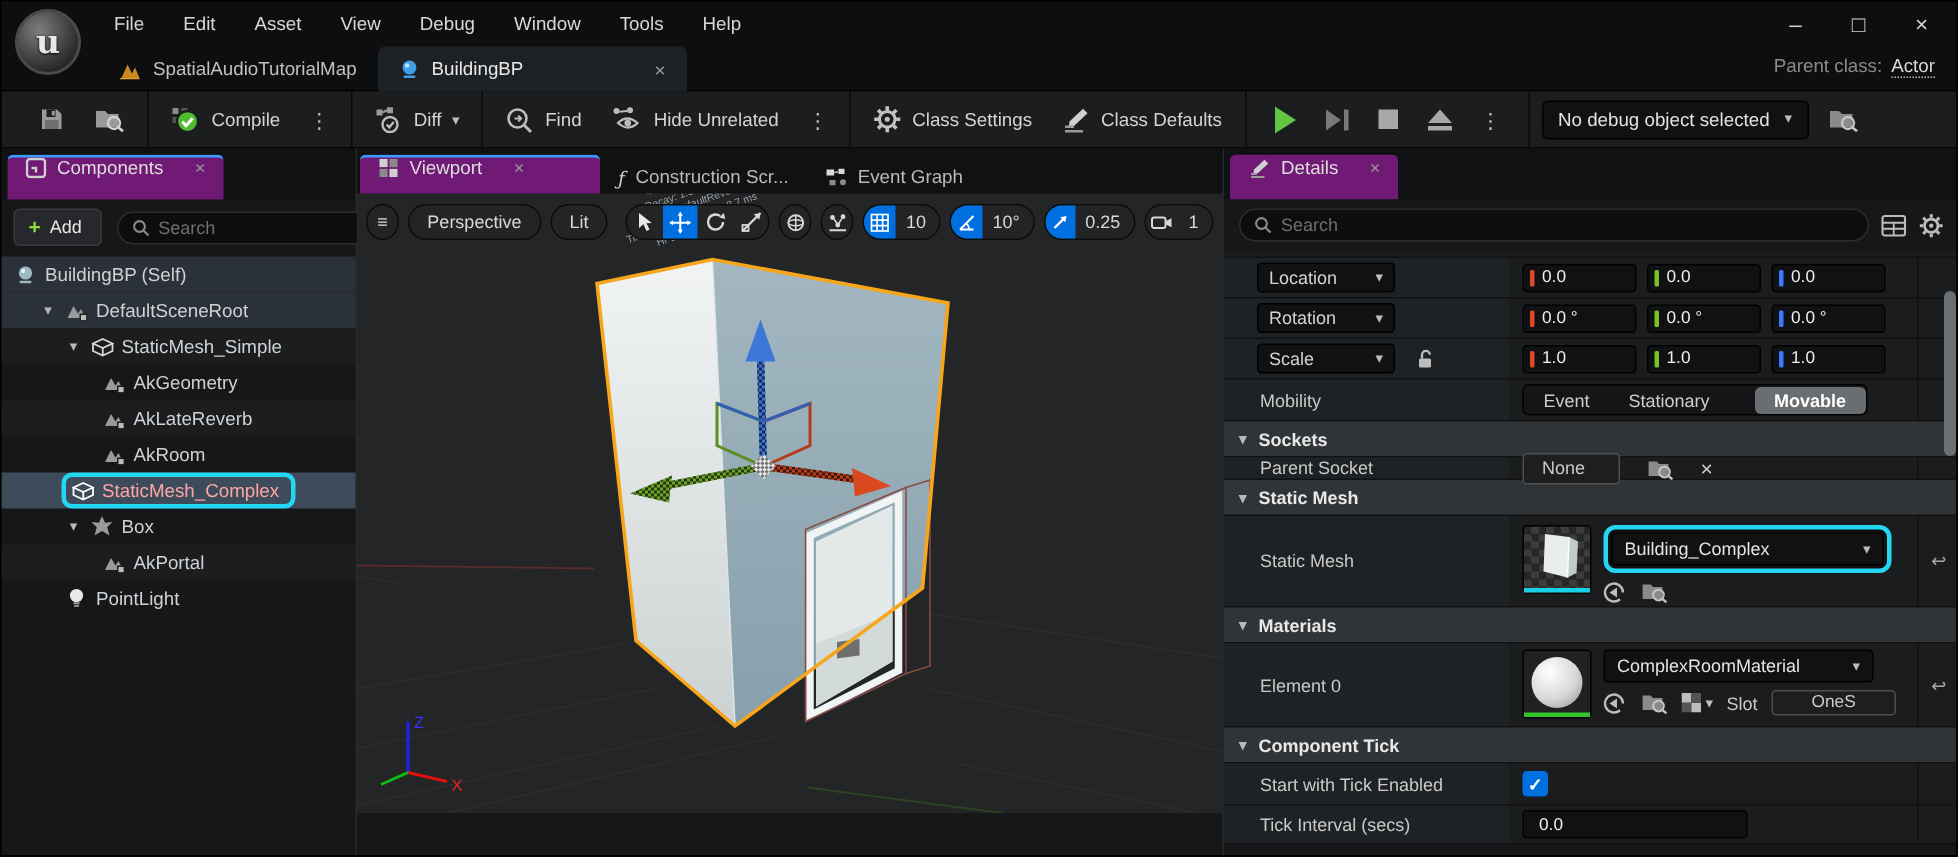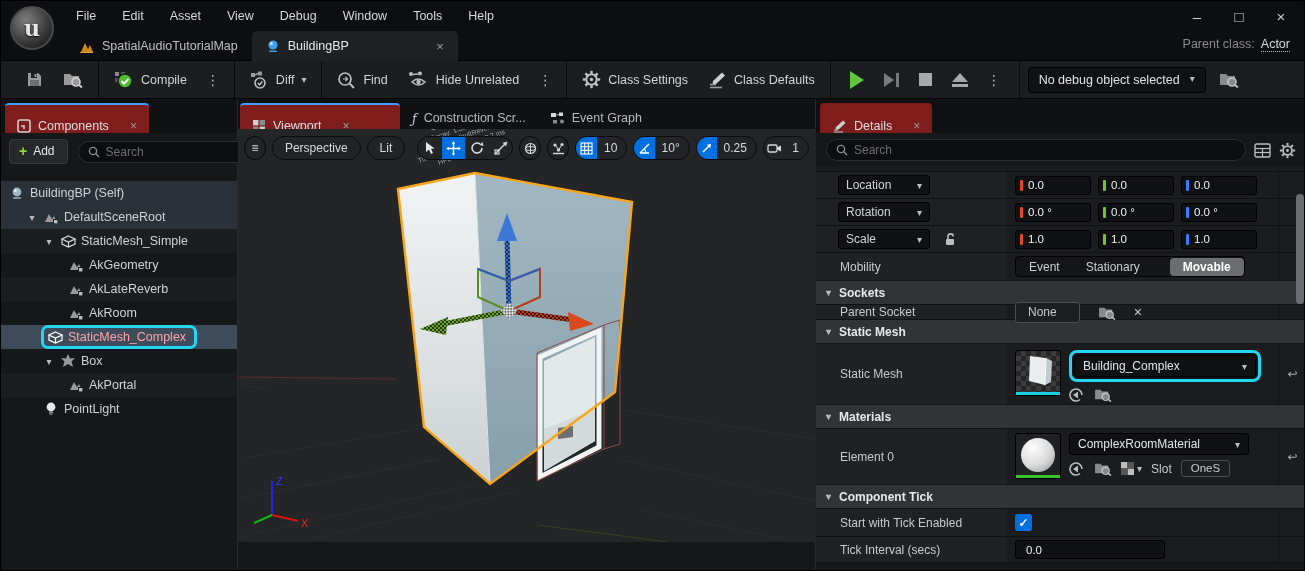--- a/index.html
+++ b/index.html
@@ -45,33 +45,33 @@
   .debugsel { display:flex; gap:10px; background:#101112; border:1px solid #000; border-radius:4px; padding:5px 10px; color:#e2e2e2; font-size:12.5px; }
 
   
   .main { position:absolute; left:0; top:98px; width:1305px; height:473px; display:flex; }
   .col { position:relative; height:473px; }
   .col.components { width:237px; background:#161719; border-right:1px solid #2a2a2a; }
   .col.viewport { width:578px; background:#161719; border-right:1px solid #2a2a2a; }
   .col.details { width:490px; background:#161719; }
 
   .tabbar { position:relative; height:34px; background:#101113; display:flex; align-items:flex-end; }
-  .ptab { display:flex; align-items:flex-end; gap:7px; height:30px; padding:0 12px; background:#7f1d1d; color:#dedede; font-size:12.5px; border-top:2px solid transparent; border-top-left-radius:4px; border-top-right-radius:4px; }
+  .ptab { display:flex; align-items:flex-start; gap:7px; height:30px; padding:0 12px; background:#701a75; color:#dedede; font-size:12.5px; border-top:2px solid transparent; border-top-left-radius:4px; border-top-right-radius:4px; }
   .ptab.blue-top { border-top-color:#3d9bff; }
   .ptab .close { color:#9a9a9a; margin-left:14px; font-size:12px; }
   .ptab-ghost { display:flex; align-items:center; gap:7px; height:30px; padding:0 12px; color:#b9b9b9; font-size:12.5px; }
 
   
   .comp-actions { display:flex; align-items:center; gap:10px; padding:6px 8px; }
   .add-btn { display:flex; align-items:center; gap:6px; background:#26282b; border:1px solid #3a3a3a; border-radius:4px; padding:3px 12px 4px 9px; color:#e6e6e6; }
   .add-btn .plus { color:#8ddc3a; font-weight:bold; font-size:14px; }
   .searchbox { flex:1; display:flex; align-items:center; gap:6px; background:#0c0d0e; border:1px solid #2c2c2c; border-radius:11px; height:22px; padding:0 9px; }
   .searchbox input { flex:1; background:transparent; border:none; outline:none; color:#cfcfcf; font-size:12px; font-family:"Liberation Sans",sans-serif; min-width:0; }
   .searchbox input::placeholder { color:#6f6f6f; }
-  .tree { margin-top:11px; }
+  .tree { margin-top:1px; }
   .trow { display:flex; align-items:center; height:24px; color:#cfd2d4; font-size:12.5px; gap:5px; padding-right:4px; }
   .trow:nth-child(odd) { background:#1b1d1f; }
   .trow.tinted { background:#2b3138; }
   .trow.selected { background:#3d4b5a; }
   .tw { width:12px; text-align:center; color:#b9b9b9; font-size:10px; flex:none; }
   .ticon { width:16px; height:16px; flex:none; display:flex; align-items:center; justify-content:center; }
   .hl-cyan { display:flex; align-items:center; gap:5px; border:3px solid #23d6f2; border-radius:7px; padding:0 8px 0 3px; height:24px; background:#3d4b5a; }
 
   
   .vp-toolbar { position:relative; height:30px; display:flex; align-items:center; gap:6px; padding:0 6px; z-index:3; }
@@ -102,21 +102,21 @@
   .acc.r { background:#e0482a; } .acc.g { background:#7bc229; } .acc.b { background:#3a7bff; }
   .segwrap { display:flex; align-items:center; background:#141516; border:1px solid #000; border-radius:4px; height:21px; }
   .seg { padding:2px 13px; color:#cdcdcd; font-size:12px; border-radius:4px; }
   .seg.on { background:#6b6e71; color:#fff; font-weight:bold;margin-left:17px; }
   .nonebtn { background:#1c1e20; border:1px solid #4e4e4e; border-radius:3px; color:#c9c9c9; padding:2px 22px 3px 12px; font-size:12px; }
   .thumb { width:46px; height:46px; border:1px solid #000; border-radius:3px; position:relative; flex:none; }
   .thumb .ustrip { position:absolute; left:0; right:0; bottom:0; height:3px; }
   .ddbox { display:flex; align-items:center; justify-content:space-between; background:#101112; border:1px solid #000; border-radius:3px; height:22px; padding:0 8px; color:#e3e3e3; font-size:12px; width:182px; }
   .hl-cyan-box { border:3px solid #23d6f2; border-radius:8px; padding:2px; background:#101112; }
   .iconrow { display:flex; align-items:center; gap:9px; margin-top:5px; color:#bdbdbd; }
-  .slotbox { background:#1c1e20; border:1px solid #4e4e4e; border-radius:3px; color:#cccccc; padding:1px 9px 2px; font-size:11.5px; }
+  .slotbox { background:#1c1e20; border:1px solid #4e4e4e; border-radius:3px; color:#cccccc; padding:1px 26px 2px; font-size:11.5px; }
   .chkbox { width:17px; height:17px; background:#0070e0; border-radius:3px; display:flex; align-items:center; justify-content:center; color:#fff; font-size:12px; font-weight:bold; }
   .scrollbar { position:absolute; right:2px; top:95px; width:8px; height:110px; background:#6a6f75; border-radius:4px; }
   .plainspin { background:#101112; border:1px solid #000; border-radius:3px; height:19px; width:150px; color:#f0f0f0; display:flex; align-items:center; padding-left:10px; font-size:11.5px; }
   svg { display:block; }
 </style>
 </head>
 <body>
 
 <div class="app">
 

